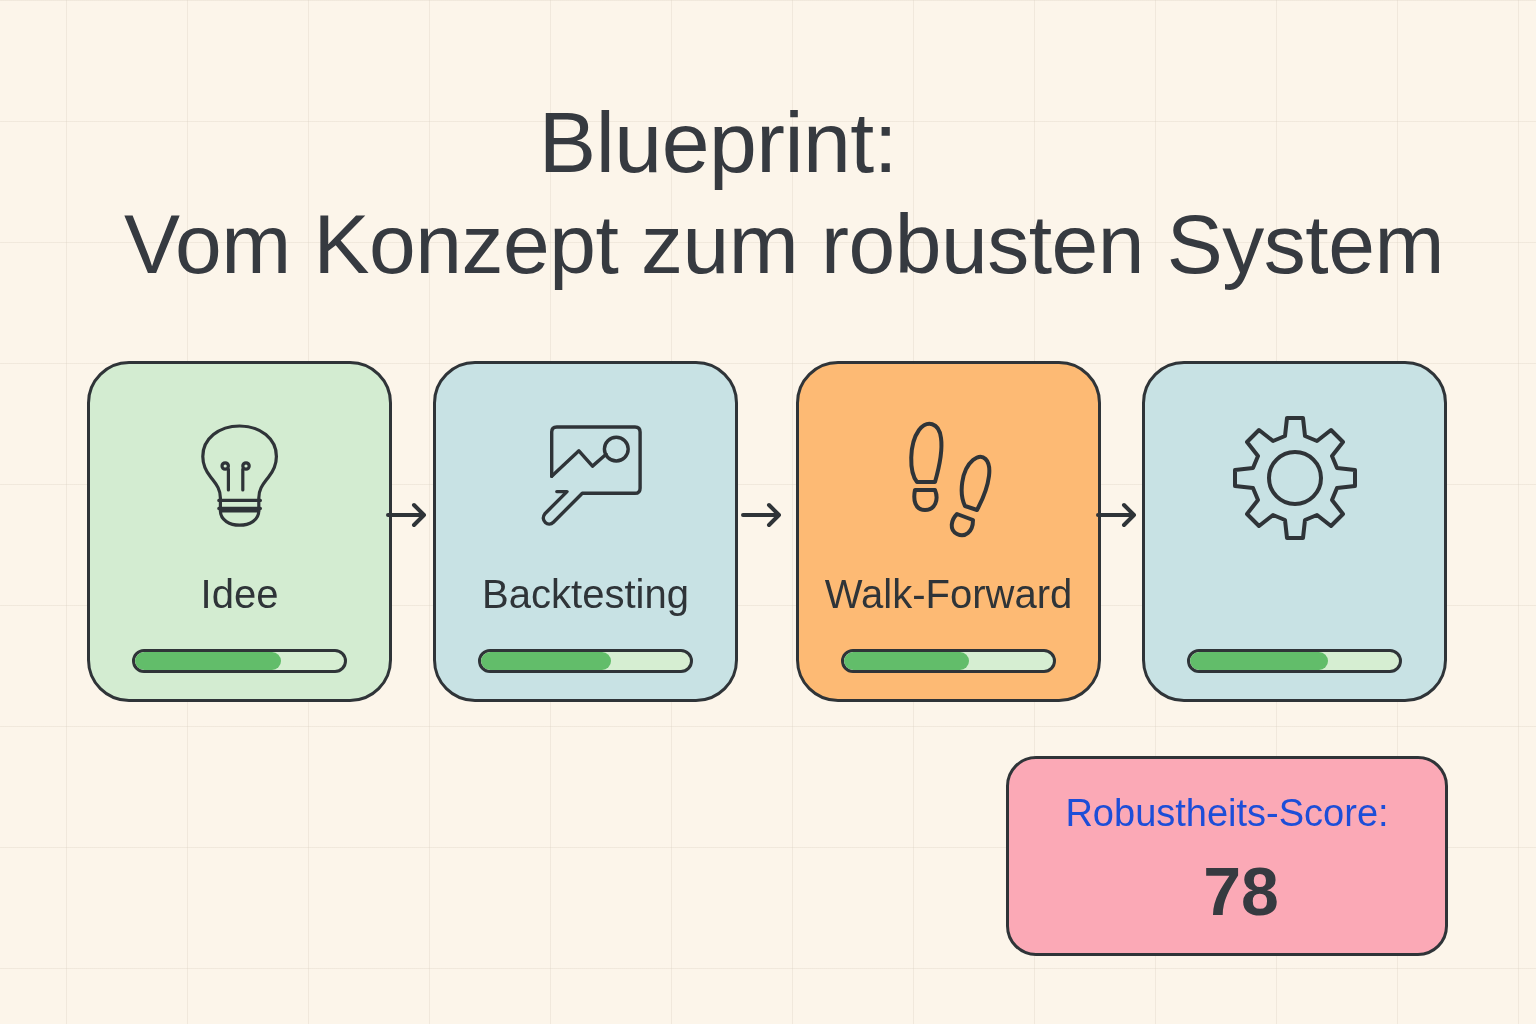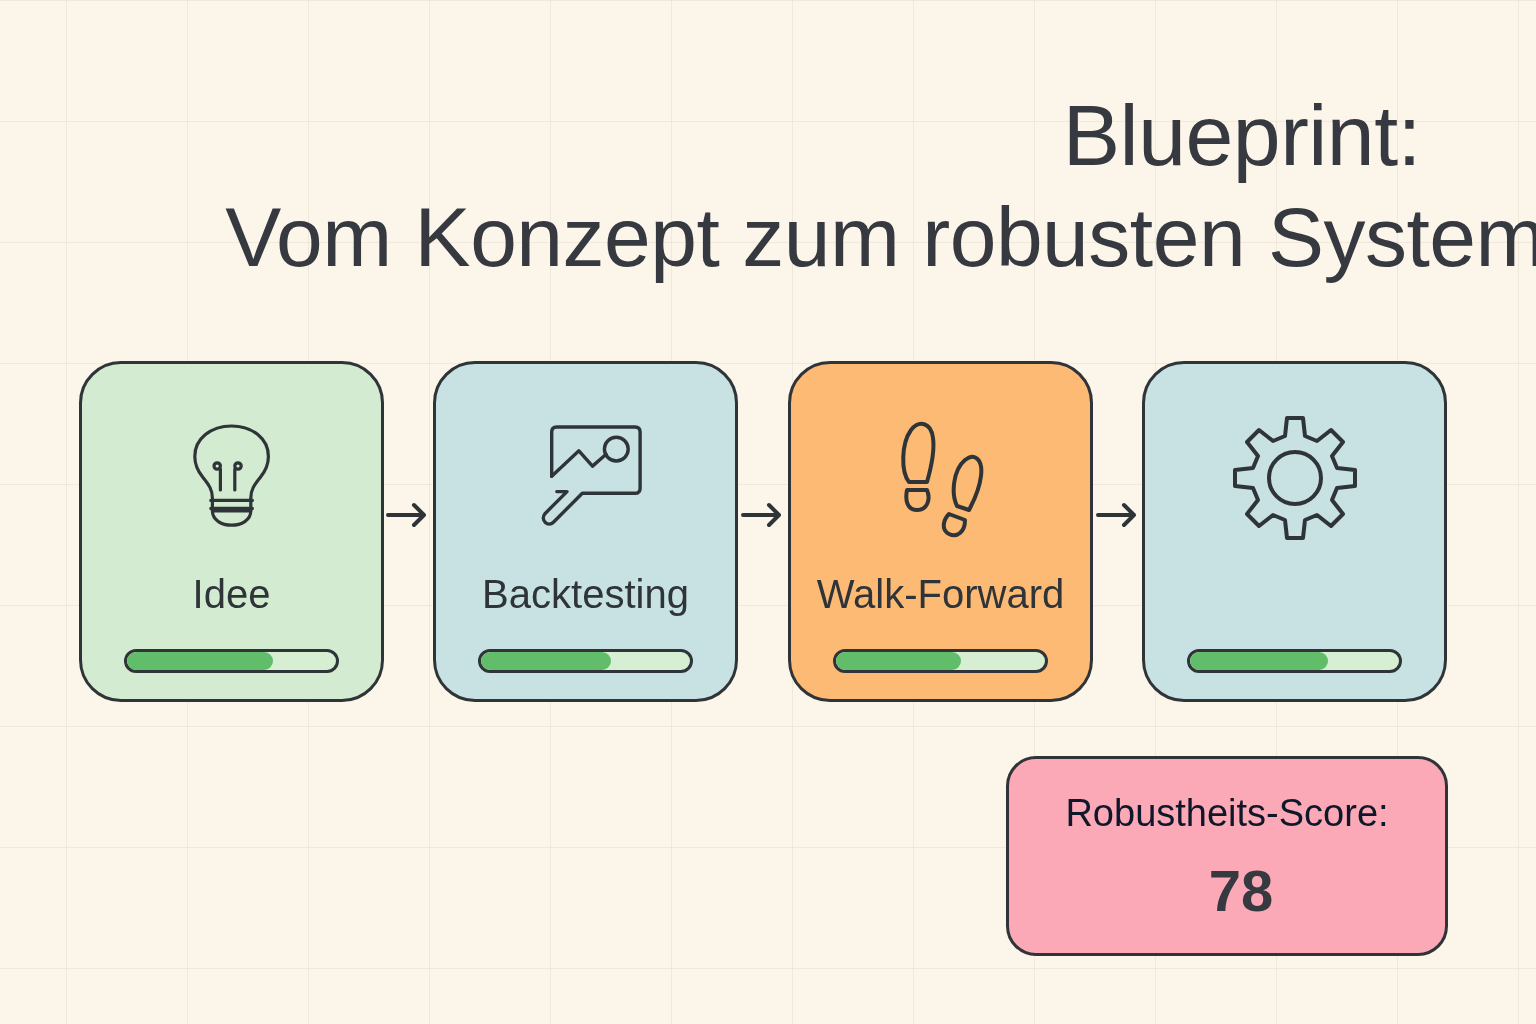--- a/index.html
+++ b/index.html
@@ -8,32 +8,32 @@
     background-color: #fcf5ea;
     background-image:
       linear-gradient(to right, rgba(220,210,195,0.35) 1px, transparent 1px),
       linear-gradient(to bottom, rgba(220,210,195,0.35) 1px, transparent 1px);
     background-size: 121px 121px;
     background-position: 66px 0px;
     font-family: "Liberation Sans", "DejaVu Sans", sans-serif;
     color: #33373d;
   }
   .title {
-    position: absolute; left: 0; width: 1536px; text-align: right;
+    position: absolute; left: 0; width: 1536px; text-align: center;
     font-weight: 500; color: #363a40; letter-spacing: -0.5px;
-    margin: 1px;
+    margin: 8px;
   }
   .title-1 { top: 84px; left: 0; width: 1420px; font-size: 86px; line-height: 100px; }
   .title-2 { top: 186px; left: 8px; font-size: 84px; line-height: 100px; }
 
   .card {
     position: absolute; top: 361px; width: 305px; height: 341px;
     border: 3px solid #2f3438; border-radius: 42px; box-sizing: border-box;
   }
-  .card.green { background: #d3ecd1; }
+  .card.green { background: #d3ecd1; margin-left: 8px; }
   .card.blue  { background: #c8e2e4; }
   .card .icon {
     position: absolute; left: 50%; top: 46px; width: 140px; height: 140px;
     margin-left: -70px;
   }
   .card .icon svg { width: 140px; height: 140px; }
   .card .label {
     position: absolute; left: 0; right: 0; top: 205px; text-align: center;
     font-size: 40px; line-height: 50px; color: #2f3438; font-weight: 500;
   }
@@ -51,25 +51,25 @@
     position: absolute; top: 500px; width: 44px; height: 30px;
   }
 
   .score {
     position: absolute; left: 1006px; top: 756px; width: 442px; height: 200px;
     background: #fba9b6; border: 3px solid #2f3438; border-radius: 30px;
     box-sizing: border-box; text-align: center;
   }
   .score .score-label {
     position: absolute; left: 0; right: 0; top: 30px;
-    font-size: 38px; line-height: 48px; color: #0f172a; font-weight: 500;
+    font-size: 38px; line-height: 48px; color: #1d4ed8; font-weight: 500;
   }
   .score .score-value {
     position: absolute; left: 0; right: 0; top: 82px;
-    font-size: 58px; line-height: 100px; font-weight: 700; color: #363a40; padding-left: 28px;
+    font-size: 68px; line-height: 100px; font-weight: 700; color: #363a40; padding-left: 28px;
   }
 </style>
 </head>
 <body>
 
 <h1 class="title title-1">Blueprint:</h1>
 <h1 class="title title-2">Vom Konzept zum robusten System</h1>
 
 <div class="card green" style="left: 79px; background: rgb(211, 236, 209);">
   <div class="icon">

